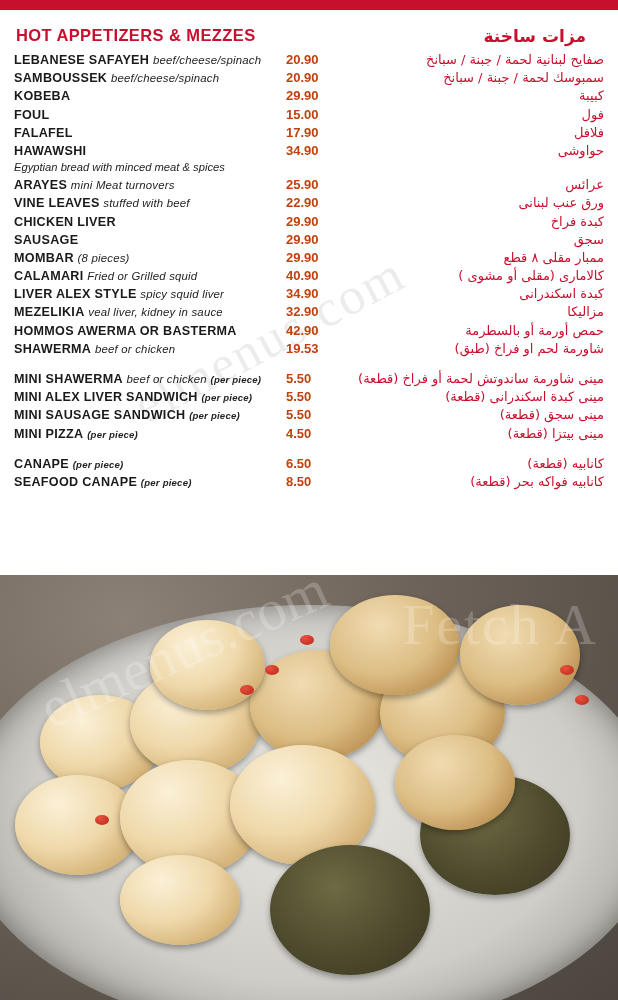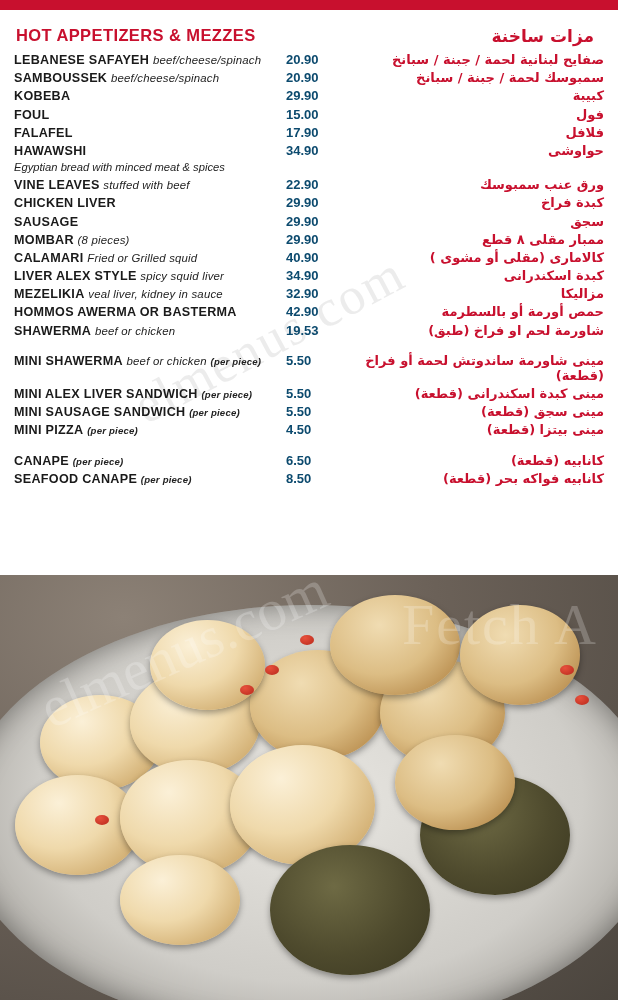--- a/index.html
+++ b/index.html
@@ -56,21 +56,21 @@
   .section-title {
     color: #c8102e;
     font-size: 16.5px;
     font-weight: bold;
     letter-spacing: 0.4px;
     margin: 2px 0 7px 2px;
     font-family: "Liberation Sans", sans-serif;
   }
   .section-title-ar {
     position: absolute;
-    right: 24px;
+    right: 32px;
     top: 16px;
     color: #c8102e;
     font-size: 17px;
     font-weight: bold;
     direction: rtl;
     font-family: "DejaVu Sans", sans-serif;
   }
   table.menu {
     width: 100%;
     border-collapse: collapse;
@@ -103,32 +103,31 @@
     font-style: italic;
     font-weight: bold;
     font-size: 9.6px;
     color: #222;
   }
   .c-price {
     width: 66px;
     text-align: left;
     font-size: 13px;
     font-weight: bold;
-    color: #0c4a6e;
+    color: #c2410c;
     padding-bottom: 3.2px !important;
     font-family: "Liberation Sans", sans-serif;
   }
   .c-ar {
     text-align: right;
     direction: rtl;
     font-size: 13px;
     color: #c8102e;
     font-family: "DejaVu Sans", sans-serif;
     padding-bottom: 3.2px !important;
-    font-weight: bold;
   }
   .note-row td {
     padding-bottom: 4px !important;
   }
   .note {
     font-style: italic;
     font-size: 11.2px;
     color: #222;
     padding-left: 2px;
   }
@@ -269,25 +268,33 @@
           </td>
           <td class="c-price">34.90</td>
           <td class="c-ar">حواوشى</td>
         </tr>
         <tr class="note-row">
           <td colspan="3" class="note">Egyptian bread with minced meat &amp; spices</td>
         </tr>
 
         <tr>
           <td class="c-name">
+            <span class="nm">ARAYES</span>
+            <span class="desc">mini Meat turnovers</span>
+          </td>
+          <td class="c-price">25.90</td>
+          <td class="c-ar">عرائس</td>
+        </tr>
+        <tr>
+          <td class="c-name">
             <span class="nm">VINE LEAVES</span>
             <span class="desc">stuffed with beef</span>
           </td>
           <td class="c-price">22.90</td>
-          <td class="c-ar">ورق عنب سمبوسك</td>
+          <td class="c-ar">ورق عنب لبنانى</td>
         </tr>
         <tr>
           <td class="c-name">
             <span class="nm">CHICKEN LIVER</span>
             <span class="desc"></span>
           </td>
           <td class="c-price">29.90</td>
           <td class="c-ar">كبدة فراخ</td>
         </tr>
         <tr>

